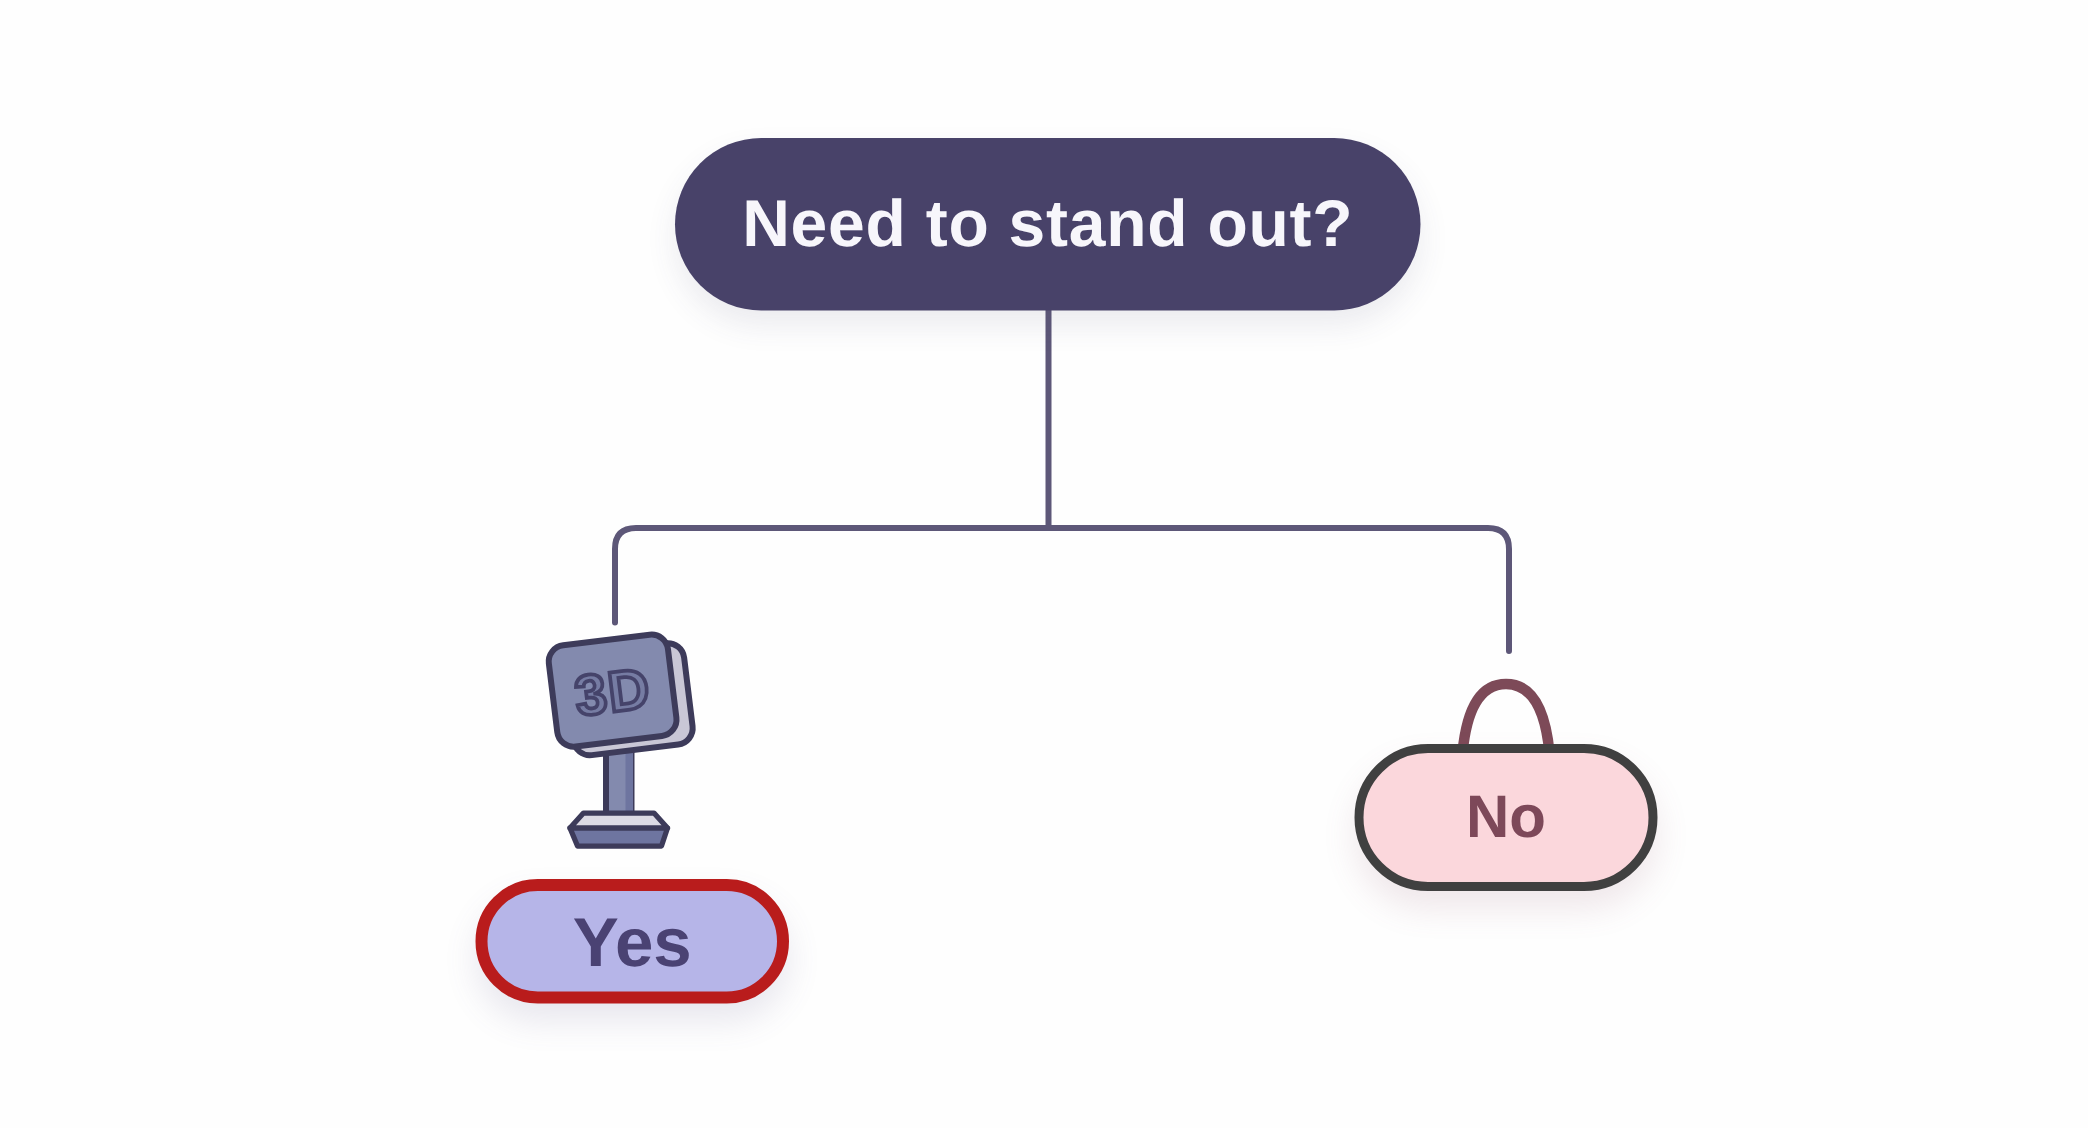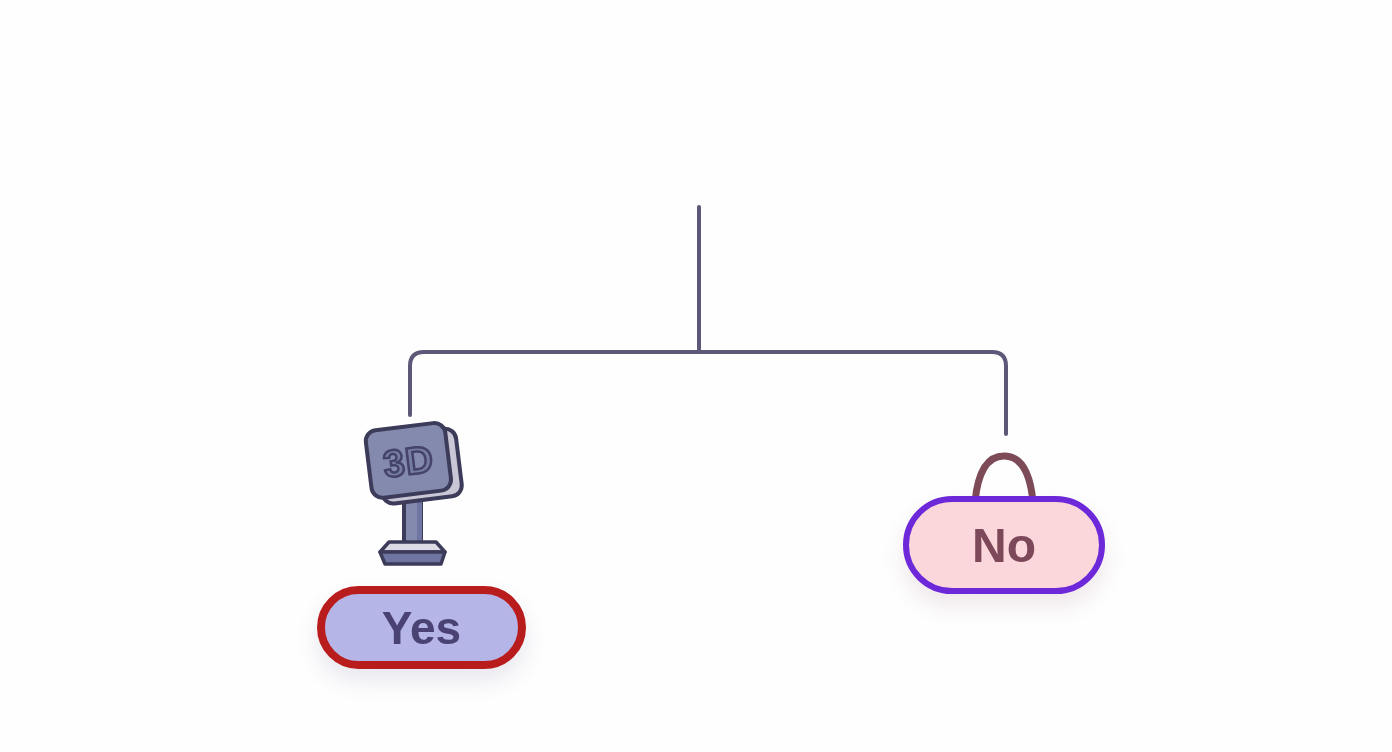--- a/index.html
+++ b/index.html
@@ -44,24 +44,24 @@
     border: 8px solid #b91c1c;
     border-radius: 42px;
     color: #4a4273;
     font-size: 46px;
     box-shadow: 0 12px 22px rgba(100, 95, 140, 0.14);
   }
   .node-no {
     left: 903px; top: 496px;
     width: 202px; height: 98px;
     background: #fbd7dc;
-    border: 6px solid #6d28d9;
+    border: 6px solid #404040;
     border-radius: 49px;
     color: #7d4859;
-    font-size: 48px;
+    font-size: 40px;
     box-shadow: 0 12px 22px rgba(150, 90, 110, 0.14);
   }
   .icon-3d-sign {
     position: absolute;
     left: 362px; top: 420px;
     width: 106px; height: 150px;
   }
 </style>
 </head>
 <body>
@@ -89,20 +89,23 @@
       <polygon points="18,132 83,132 79,144 23,144" fill="#6e75a0" stroke="#3d3b5a" stroke-width="3.5" stroke-linejoin="round"></polygon>
     </g>
 
     <g transform="rotate(-7 50 45)">
       <rect x="17" y="13" width="80" height="68" rx="11" fill="#c9c7d6" stroke="#3d3b5a" stroke-width="4"></rect>
       <rect x="7" y="6" width="80" height="68" rx="11" fill="#838aae" stroke="#3d3b5a" stroke-width="4"></rect>
       <text x="47" y="54" text-anchor="middle" font-family="Liberation Sans, DejaVu Sans, sans-serif" font-size="38" font-weight="bold" letter-spacing="1" fill="#767ca3" stroke="#45436a" stroke-width="2.5">3D</text>
     </g>
   </svg>
 
+  <div class="node node-root">
+    <span>Need to stand out?</span>
+  </div>
 
   <div class="node node-yes">
     <span>Yes</span>
   </div>
 
   <div class="node node-no">
     <span>No</span>
   </div>
 
 </div>

